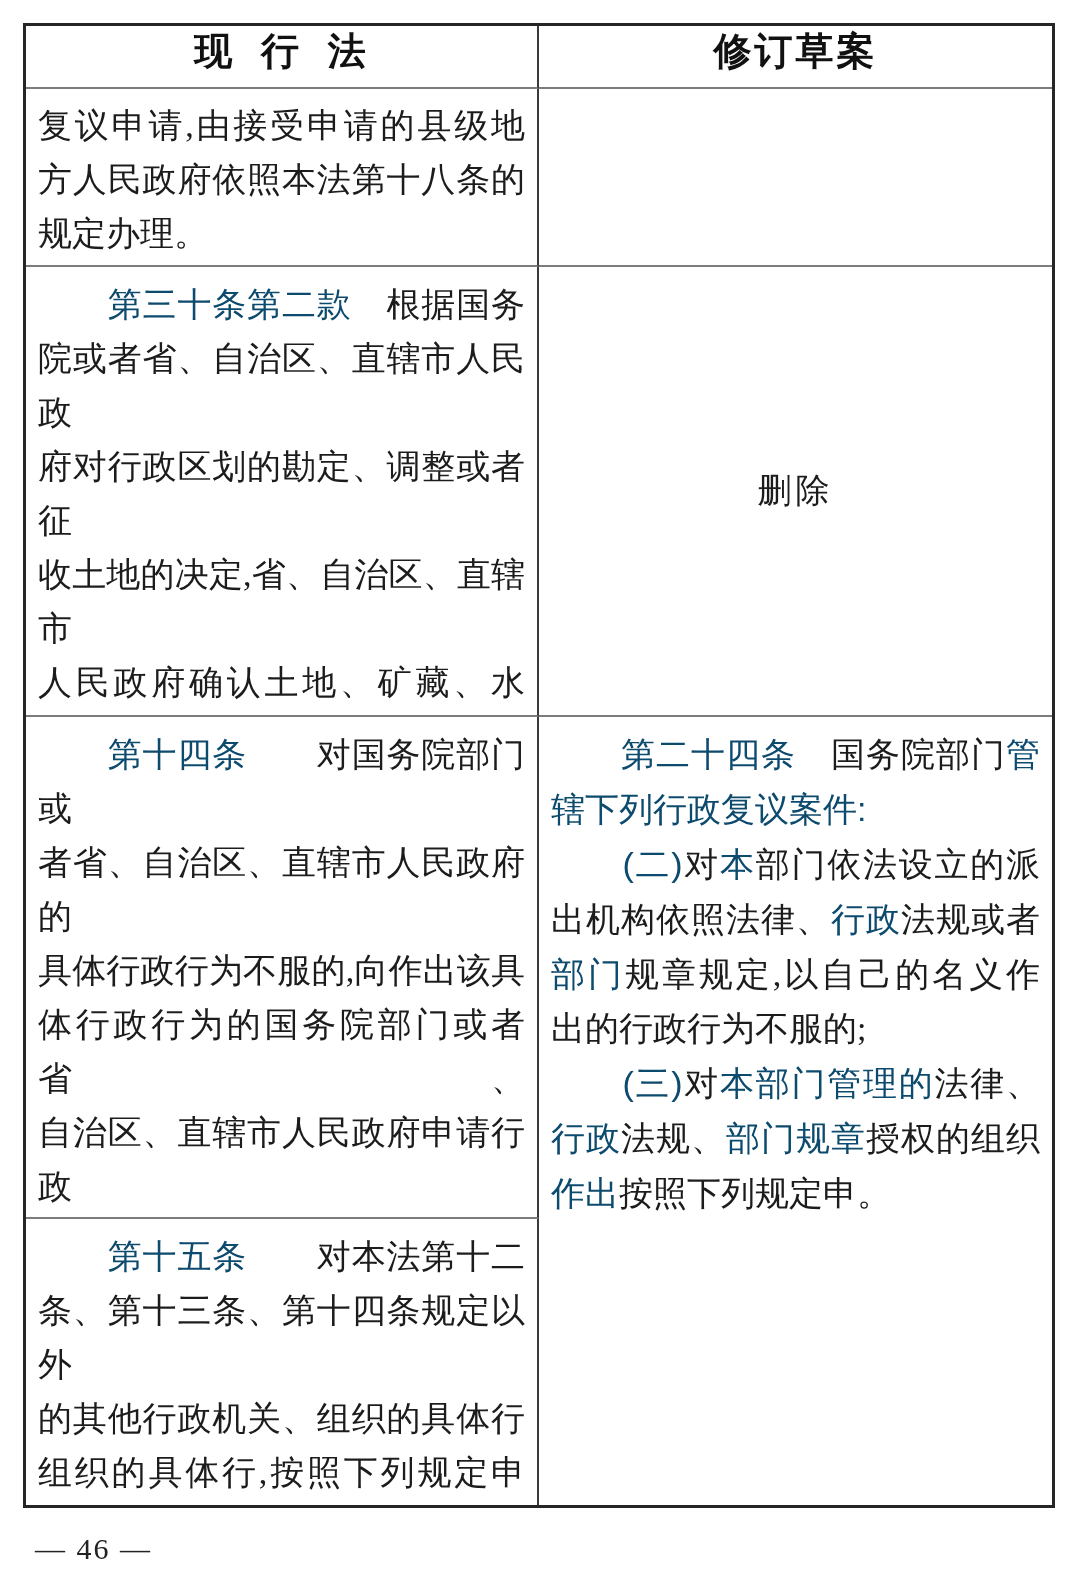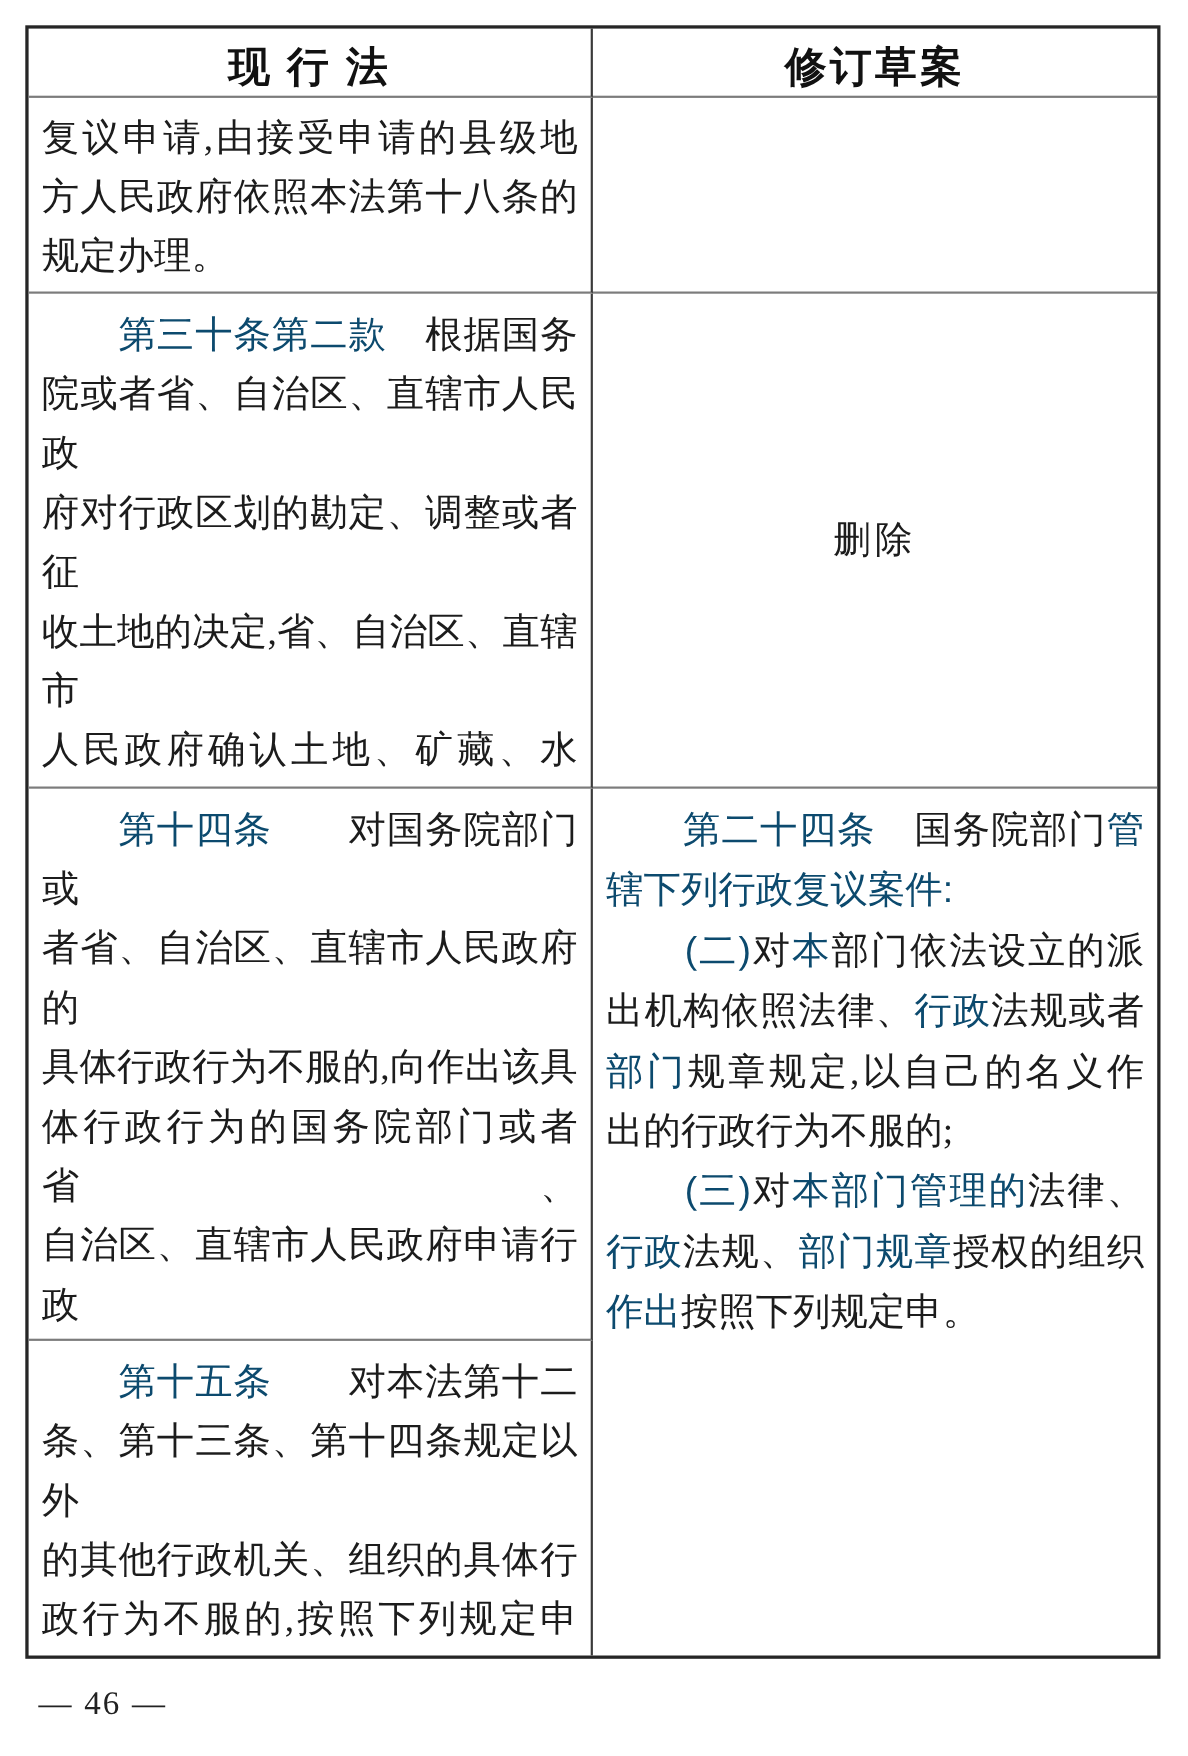--- a/index.html
+++ b/index.html
@@ -25,22 +25,22 @@
   }
   .cell{box-sizing:border-box;overflow:hidden;}
   .a1{grid-area:1/1/2/2}.a2{grid-area:1/2/2/3}
   .b1{grid-area:2/1/3/2}.b2{grid-area:2/2/3/3}
   .c1{grid-area:3/1/4/2}.c2{grid-area:3/2/4/3}
   .d1{grid-area:4/1/5/2}.e1{grid-area:5/1/6/2}
   .dr{grid-area:4/2/6/3}
   .col-l{border-right:2px solid #3a3a3a;}
   .hb{border-bottom:2px solid #7c7c7c;}
   .head{
-    display:flex;align-items:flex-end;justify-content:center;
-    font-family:Liberation Serif, serif;
+    display:flex;align-items:flex-start;justify-content:center;
+    font-family:Liberation Mono, monospace;
     font-weight:700;font-size:38px;letter-spacing:3px;
     color:#111;
   }
   .txt{padding:10px 12px 0 12px;font-size:34px;line-height:54px;}
   .line{
     text-align:justify;
     text-align-last:justify;
     text-justify:inter-character;
   }
   .line.last{text-align:left;text-align-last:left;}
@@ -103,20 +103,20 @@
         <div class="line last"><span class="ln-in" style="letter-spacing: 0px;"><span>出的行政行为不服的;</span></span></div>
         <div class="line"><span class="ln-in" style="letter-spacing: -0.0677083px;"><span>　　</span><span class="b">(三)</span><span>对</span><span class="b">本部门管理的</span><span>法律、</span></span></div>
         <div class="line"><span class="ln-in" style="letter-spacing: -0.0714286px;"><span class="b">行政</span><span>法规、</span><span class="b">部门规章</span><span>授权的组织</span></span></div>
         <div class="line last"><span class="ln-in" style="letter-spacing: 0px;"><span class="b">作出</span><span>按照下列规定申。</span></span></div>
       </div>
 
     <div class="cell txt e1 col-l">
         <div class="line"><span class="ln-in" style="letter-spacing: -0.0736607px;"><span>　　</span><span class="b">第十五条</span><span>　　对本法第十二</span></span></div>
         <div class="line"><span class="ln-in" style="letter-spacing: -0.0666667px;"><span>条、第十三条、第十四条规定以外</span></span></div>
         <div class="line"><span class="ln-in" style="letter-spacing: -0.0714286px;"><span>的其他行政机关、组织的具体行</span></span></div>
-        <div class="line"><span class="ln-in" style="letter-spacing: -0.0714286px;"><span>政行为不服的,按照下列规定申</span></span></div>
+        <div class="line"><span class="ln-in" style="letter-spacing: -0.0714286px;"><span>组织的具体行,按照下列规定申</span></span></div>
         <div class="line last"></div>
       </div>
 
   </div>
 
   <div class="pageno">— 46 —</div>
 </div>
 
 </body></html>

